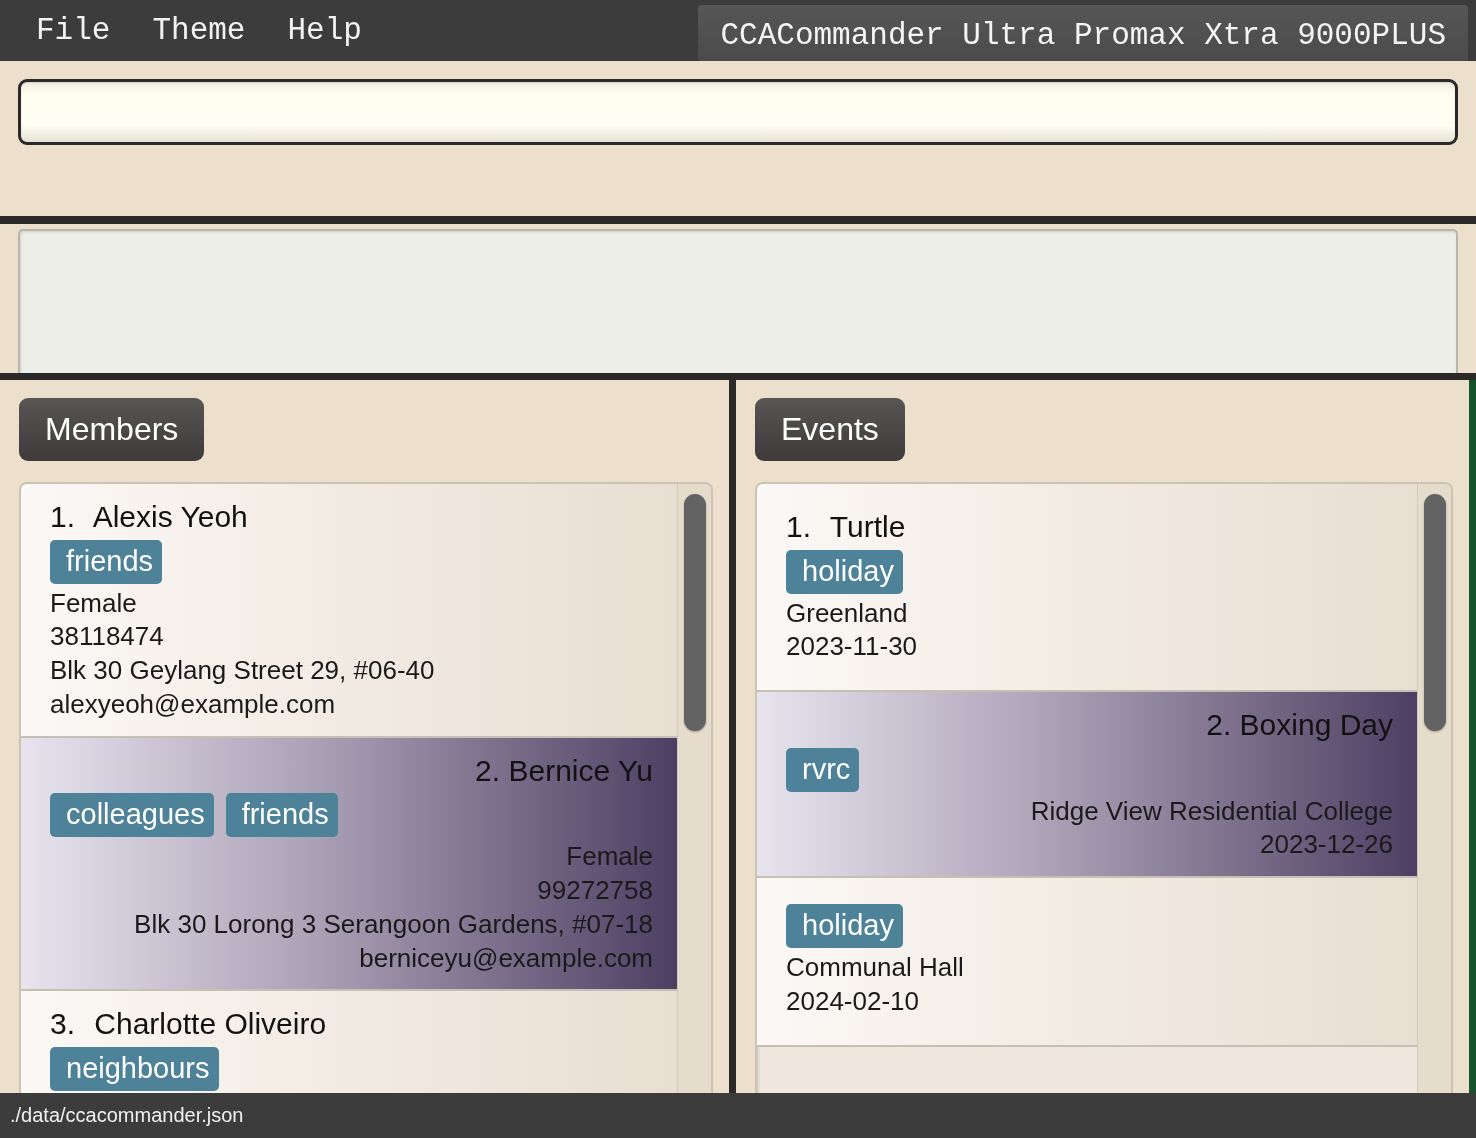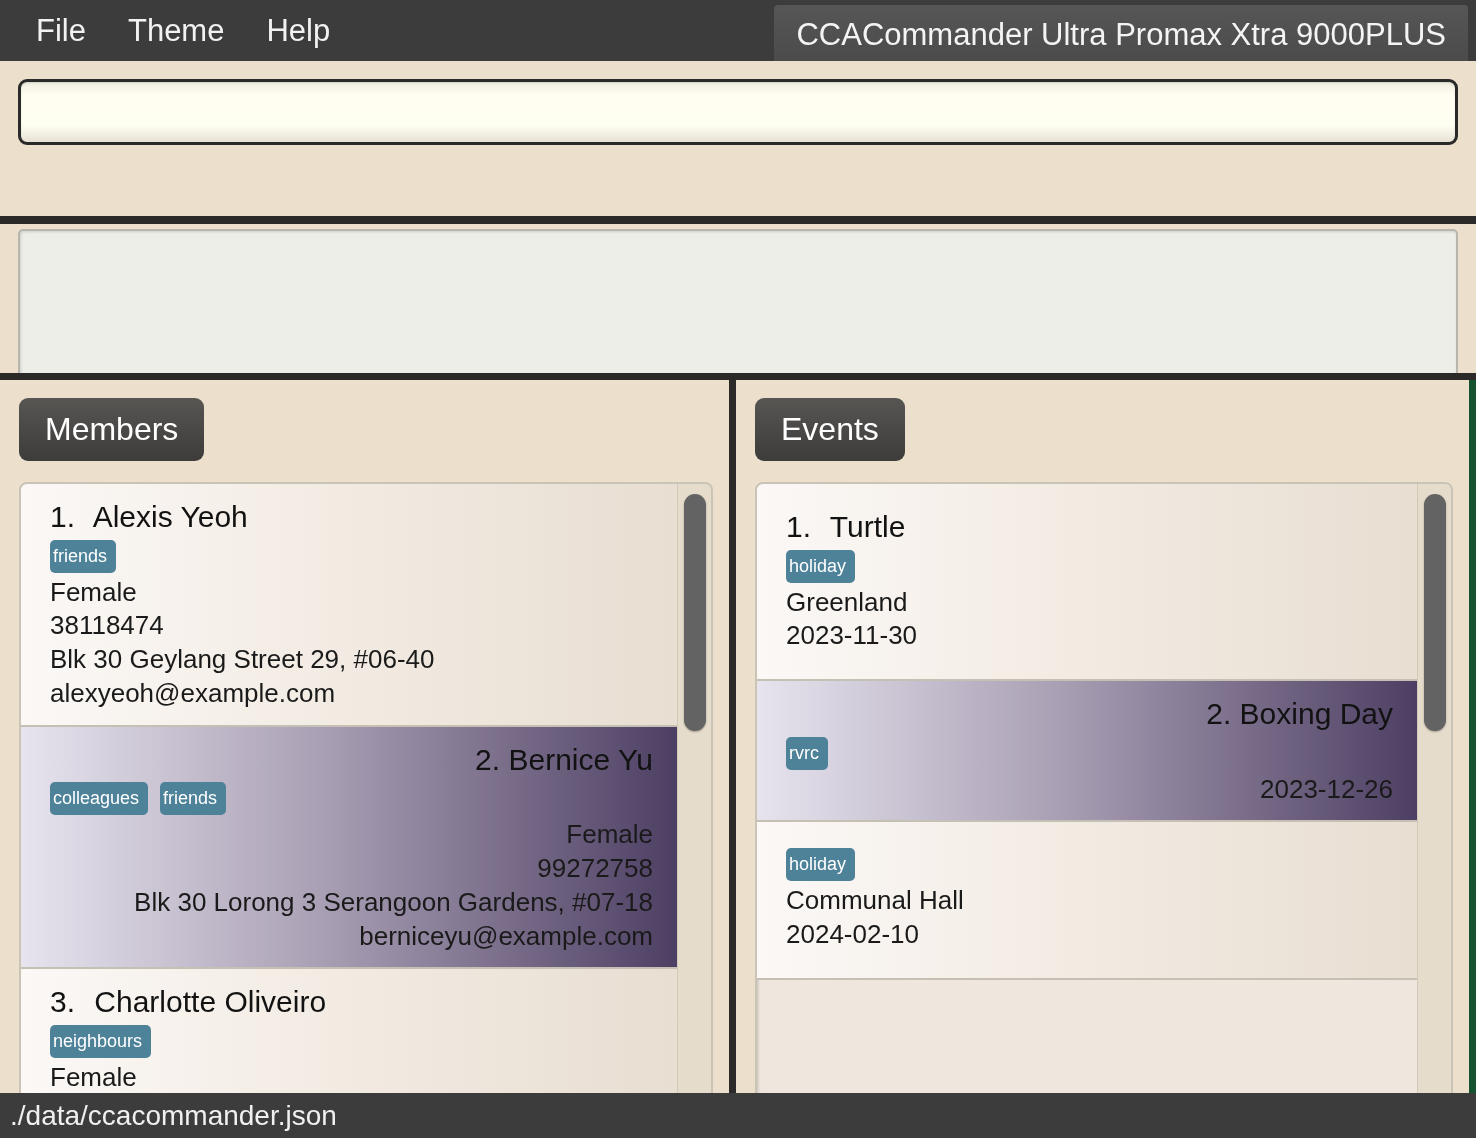--- a/index.html
+++ b/index.html
@@ -20,20 +20,21 @@
   
   .menubar {
     position: absolute;
     left: 0; top: 0;
     width: 1476px;
     height: 61px;
     background: #3c3c3c;
     display: flex;
     align-items: center;
     box-sizing: border-box;
+    font-family: Liberation Mono, monospace;
   }
   .menu-item {
     color: #f2f2f2;
     font-size: 31px;
     line-height: 1;
     padding: 6px 10px;
     margin-left: 22px;
     cursor: default;
     white-space: nowrap;
   }
@@ -205,23 +206,23 @@
 
   .tag-row {
     display: flex;
     gap: 12px;
     margin-bottom: 3px;
   }
   .tag {
     display: inline-block;
     background: #4d8299;
     color: #ffffff;
-    font-size: 18px;
+    font-size: 29px;
     line-height: 1;
-    padding: 7px 9px 8px 3px;
+    padding: 7px 9px 8px 16px;
     border-radius: 5px;
     white-space: nowrap;
   }
 
   .card-line {
     font-size: 26px;
     color: #1a1a1a;
     line-height: 1.3;
     white-space: nowrap;
   }
@@ -253,21 +254,21 @@
     bottom: 0;
     width: 1476px;
     height: 45px;
     background: #3c3c3c;
     display: flex;
     align-items: center;
     box-sizing: border-box;
   }
   .status-text {
     color: #f0f0f0;
-    font-size: 28px;
+    font-size: 20px;
     padding-left: 10px;
     white-space: nowrap;
   }
 </style>
 </head>
 <body>
 
 <div id="app">
 
   <div class="menubar">
@@ -343,20 +344,21 @@
                 <span class="tag">holiday</span>
               </div>
               <div class="card-line">Greenland</div>
               <div class="card-line">2023-11-30</div>
             </div>
             <div class="card selected">
               <div class="card-title"><span class="card-index">2.</span> Boxing Day</div>
               <div class="tag-row">
                 <span class="tag">rvrc</span>
               </div>
+              <div class="card-line">Ridge View Residential College</div>
               <div class="card-line">2023-12-26</div>
             </div>
             <div class="card" style="padding: 26px 24px 26px 29px;">
               <div class="tag-row">
                 <span class="tag">holiday</span>
               </div>
               <div class="card-line">Communal Hall</div>
               <div class="card-line">2024-02-10</div>
             </div>
           </div>

